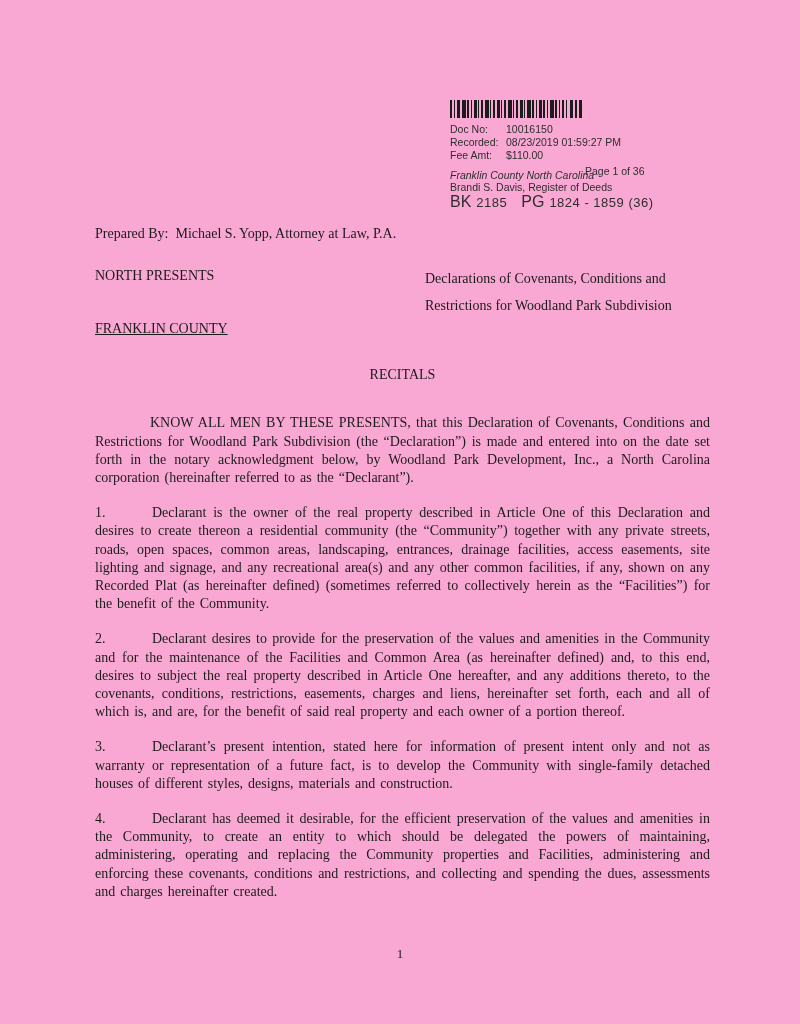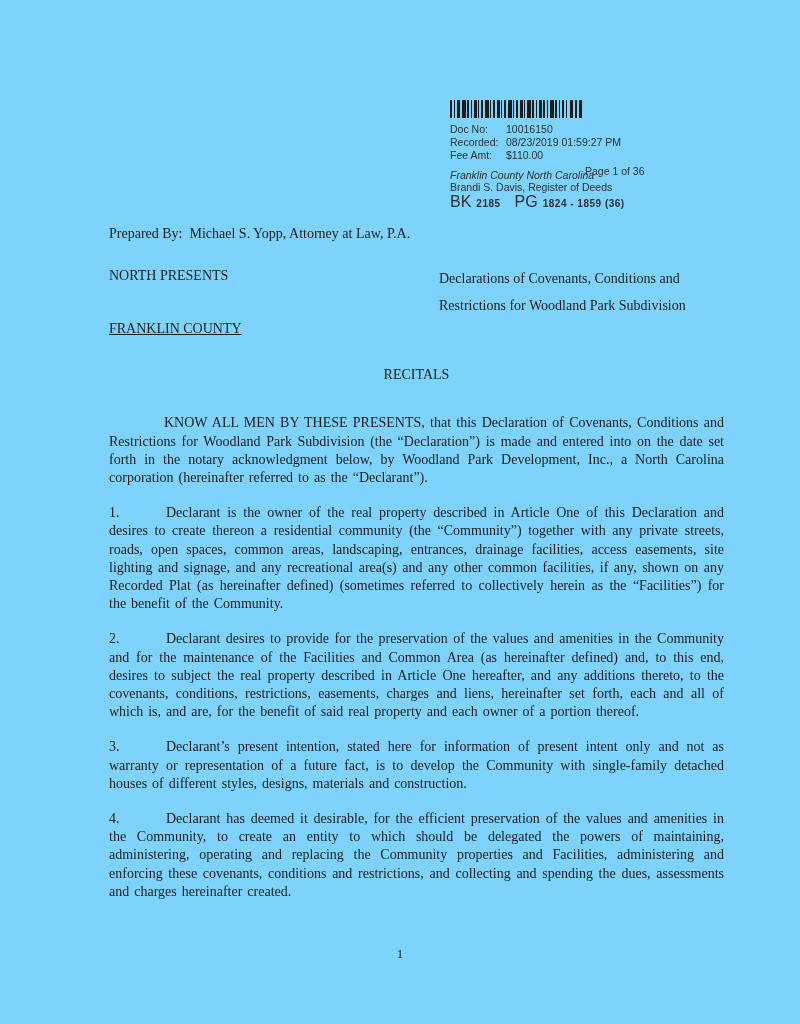--- a/index.html
+++ b/index.html
@@ -1,43 +1,43 @@
 <!DOCTYPE html>
 <html><head>
 <meta charset="utf-8">
 <style>
   html,body{margin:0;padding:0;background:#ffffff;}
   .page{
     position:relative;
     width:800px;height:1024px;
-    background:#7dd3fc;
+    background:#f9a8d4;
     font-family:"Liberation Serif","DejaVu Serif",serif;
     color:#1b1b1b;
     overflow:hidden;
   }
 
   
   .stamp{
     position:absolute;left:450px;top:100px;width:250px;
     font-family:"Liberation Sans","DejaVu Sans",sans-serif;
     font-size:10.5px;line-height:12px;color:#2e2e2e;
   }
   .barcode{width:132px;height:18px;margin-bottom:3px;}
   .stamp-row{display:flex;position:relative;margin-bottom:1px;}
   .stamp-label{display:inline-block;width:56px;flex:0 0 56px;}
   .stamp-page{position:absolute;left:135px;top:16px;}
   .stamp-county{margin-top:8px;font-style:italic;}
   .bkpg{margin-top:3px;display:flex;align-items:baseline;}
   .bkpg .small-label{font-size:16px;margin-right:5px;}
-  .bkpg .big{font-weight:bold;font-size:10px;letter-spacing:.5px;}
+  .bkpg .big{font-weight:normal;font-size:13px;letter-spacing:.5px;}
   .bkpg .gap{width:14px;}
 
   
   .content{
-    position:absolute;left:109px;top:225px;width:615px;
+    position:absolute;left:95px;top:225px;width:615px;
     font-size:14px;line-height:18.2px;
   }
   .prepared div{white-space:pre-wrap;}
   .captions{position:relative;height:78px;margin-top:24px;}
   .caption-state{position:absolute;left:0;top:0;}
   .caption-county{position:absolute;left:0;top:53px;text-decoration:underline;}
   .caption-title{position:absolute;left:330px;top:-2px;width:287px;line-height:27px;}
   .para{ text-align:justify; word-spacing:1.5px; margin:0; }
   .opening{margin-top:30px;text-indent:55px;}
   .recitals{margin-top:21px;text-align:center;word-spacing:normal;}

